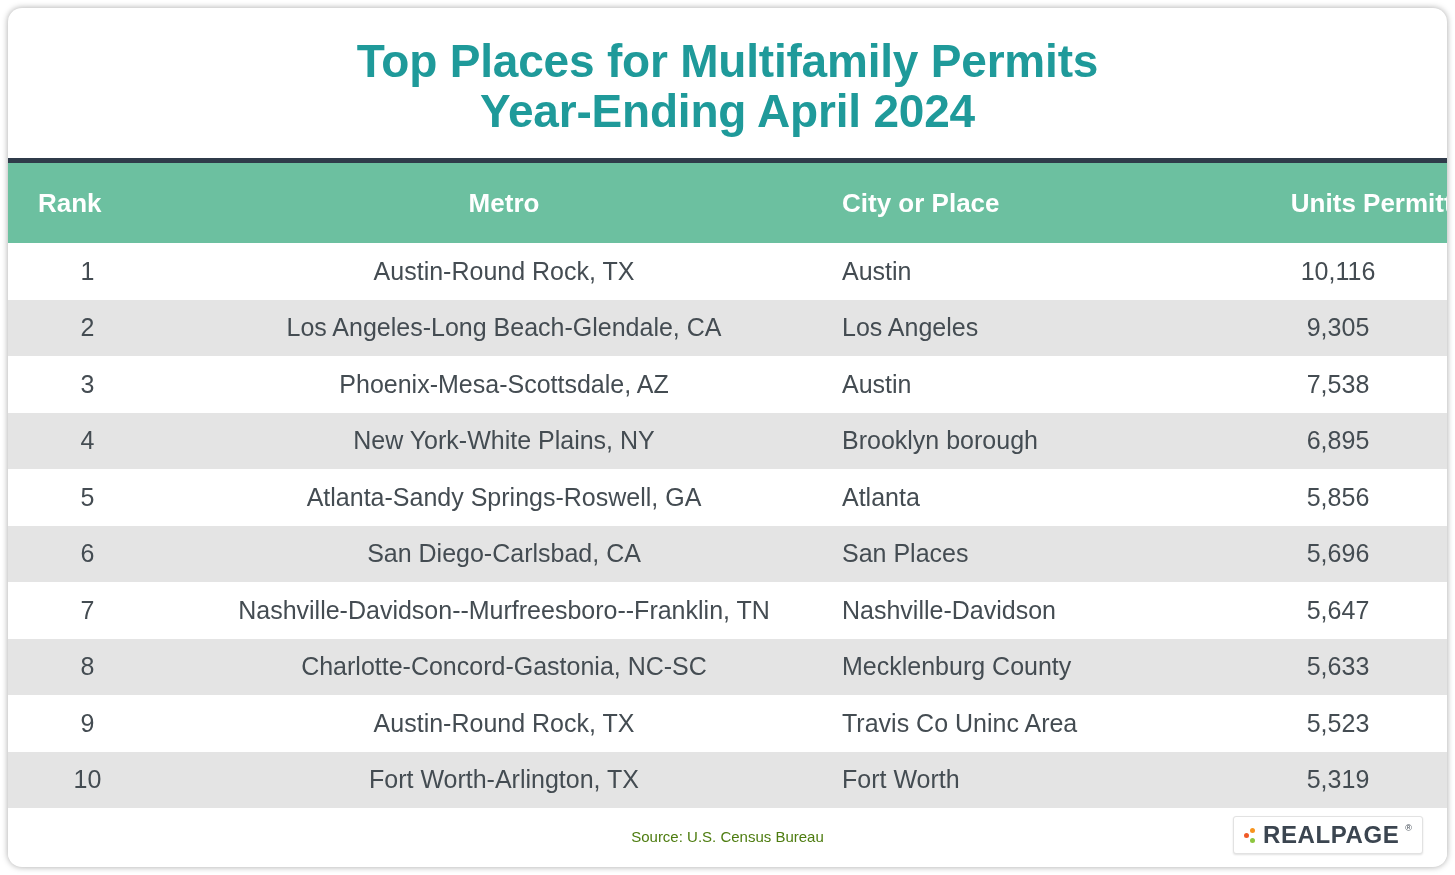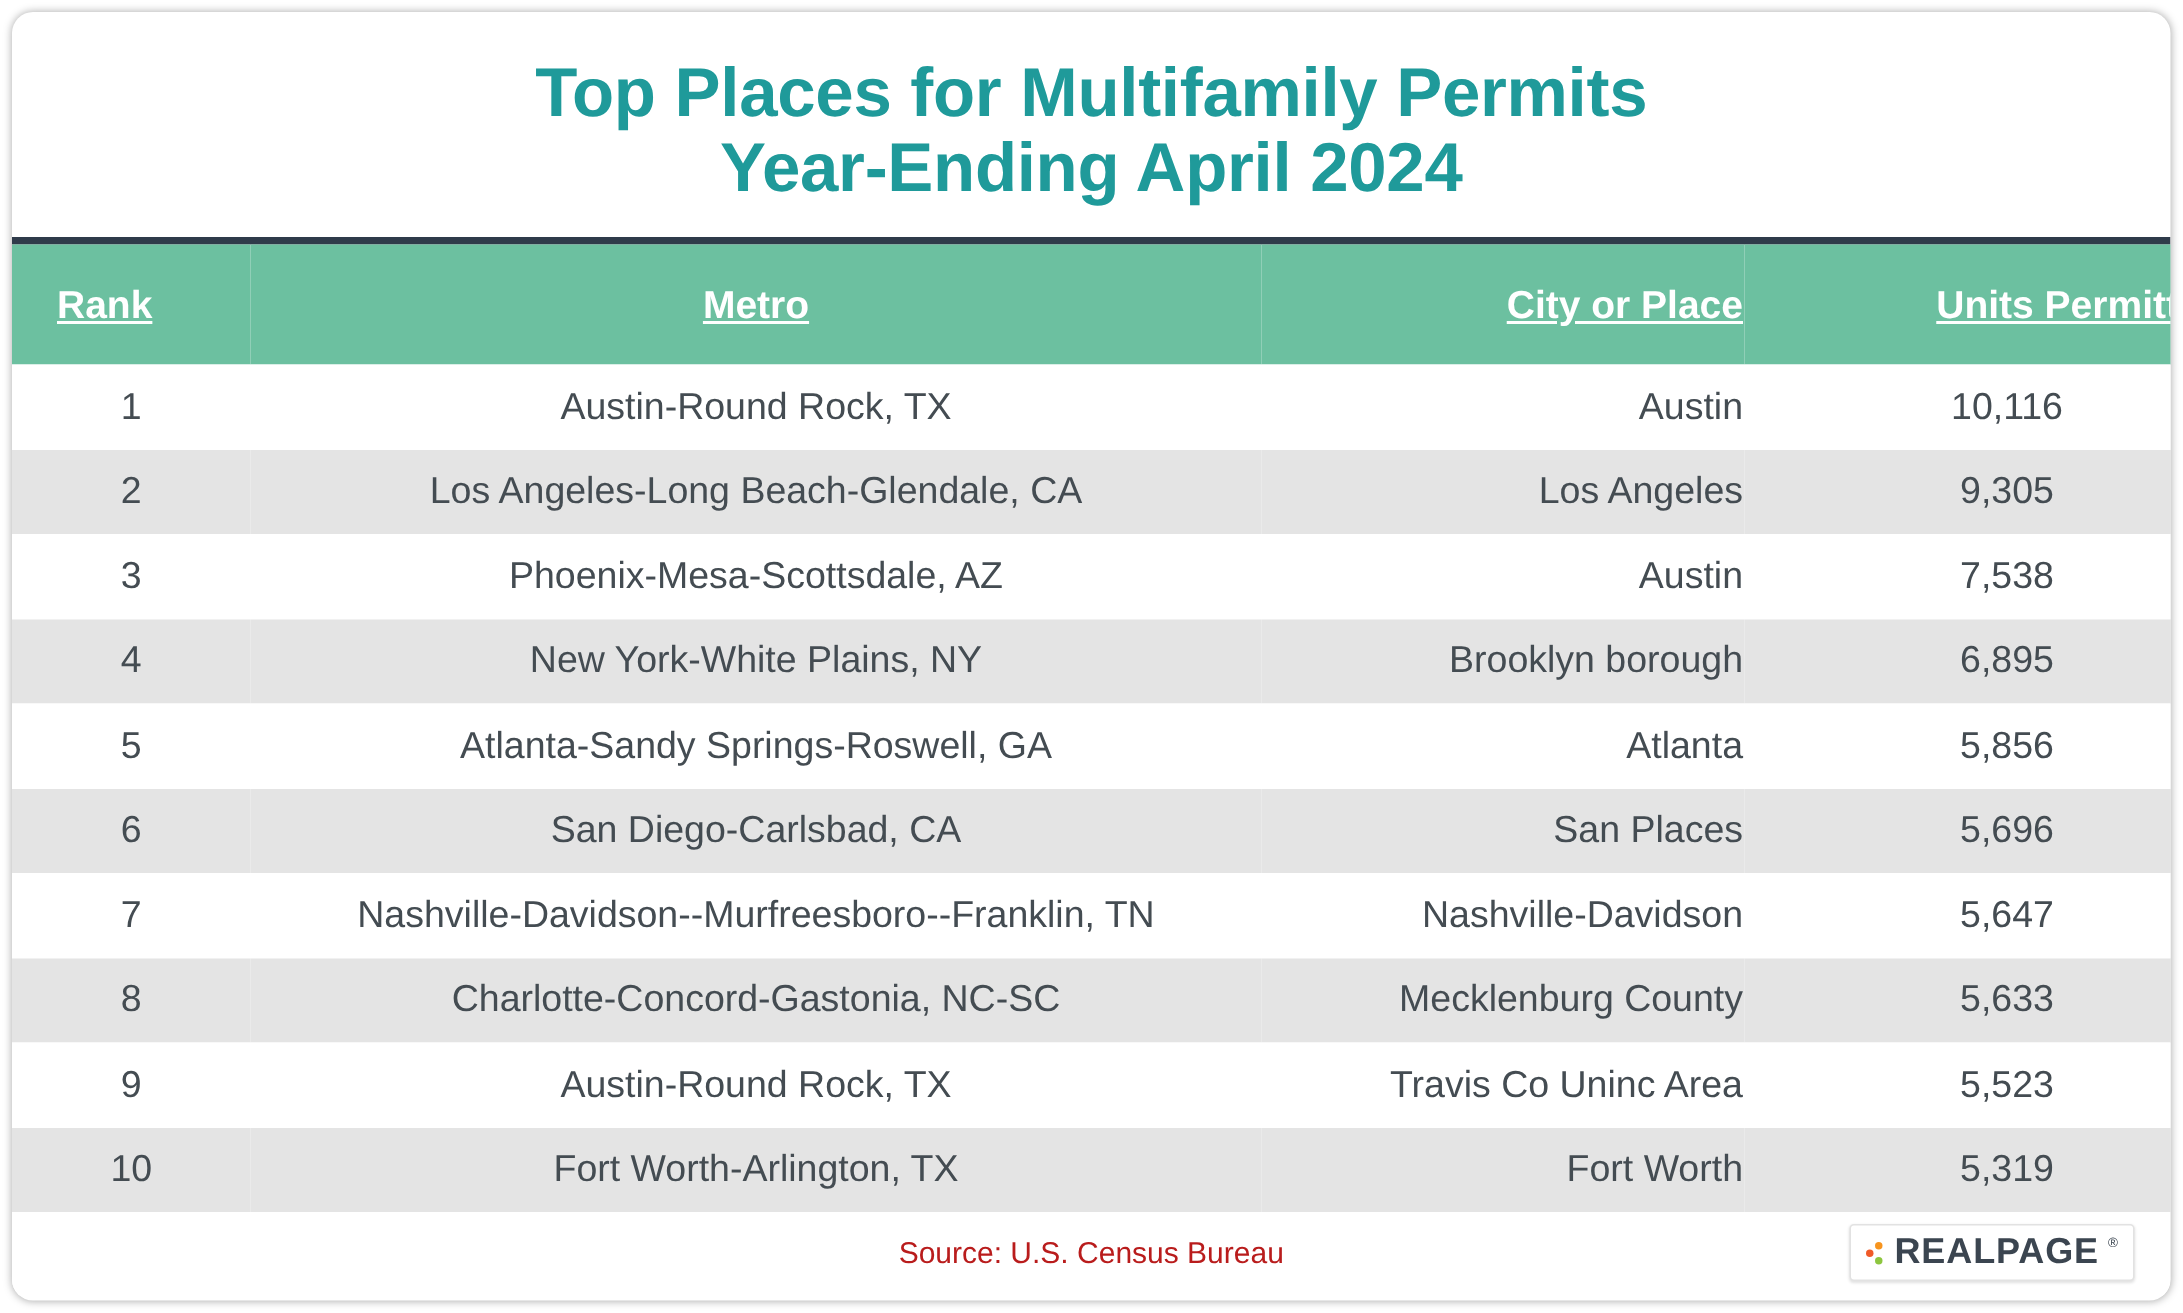--- a/index.html
+++ b/index.html
@@ -52,25 +52,24 @@
     width: 100%;
     table-layout: fixed;
   }
   thead th {
     background: #6cc0a0;
     color: #ffffff;
     font-size: 26px;
     font-weight: bold;
     height: 78px;
     vertical-align: middle;
-    text-decoration: underline;
   }
   .col-rank { width: 128px; text-align: center; }
   .col-metro { width: 672px; text-align: center; }
-  .col-city { width: 320px; text-align: right; }
+  .col-city { width: 320px; text-align: left; }
   .col-units { width: 319px; text-align: center; }
   thead th.col-rank { text-align: left; padding-left: 30px; }
   thead th.col-units { text-align: right; padding-right: 30px; }
 
   tbody td {
     font-size: 25px;
     color: #444c52;
     height: 54.5px;
     text-align: center;
     vertical-align: middle;
@@ -81,22 +80,22 @@
 
   #footer {
     position: relative;
     height: 56px;
     background: #ffffff;
     display: flex;
     align-items: center;
     justify-content: center;
   }
   #source-text {
-    color: #b91c1c;
-    font-size: 20px;
+    color: #4d7c0f;
+    font-size: 15px;
   }
   #logo {
     position: absolute;
     right: 24px;
     top: 8px;
     height: 38px;
     min-width: 168px;
     background: #ffffff;
     border: 1px solid #e2e2e2;
     border-radius: 3px;

